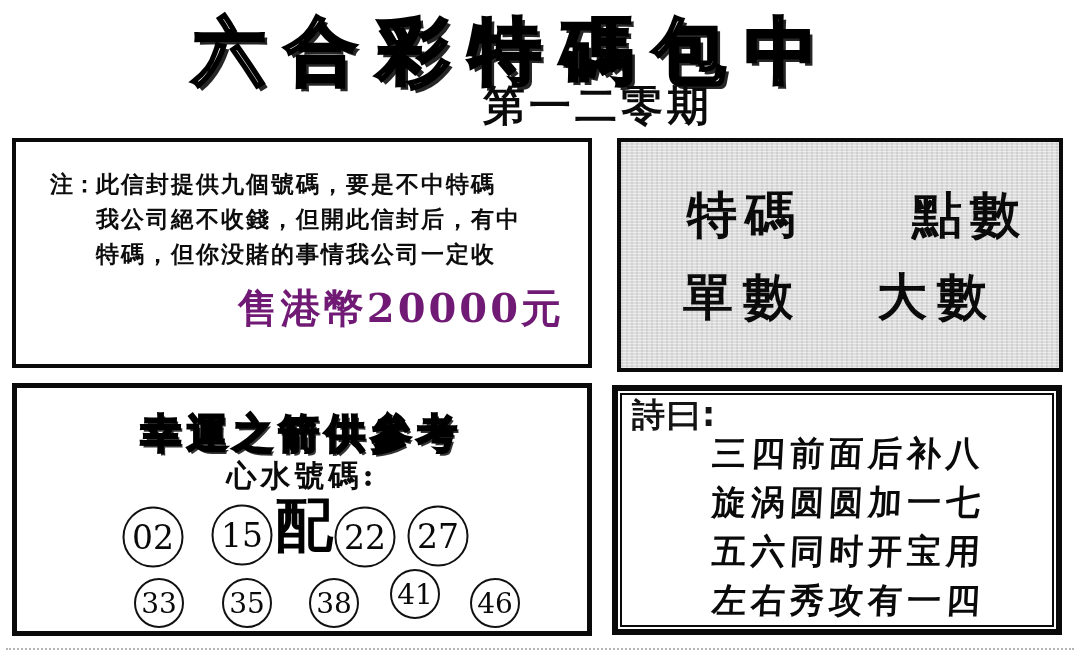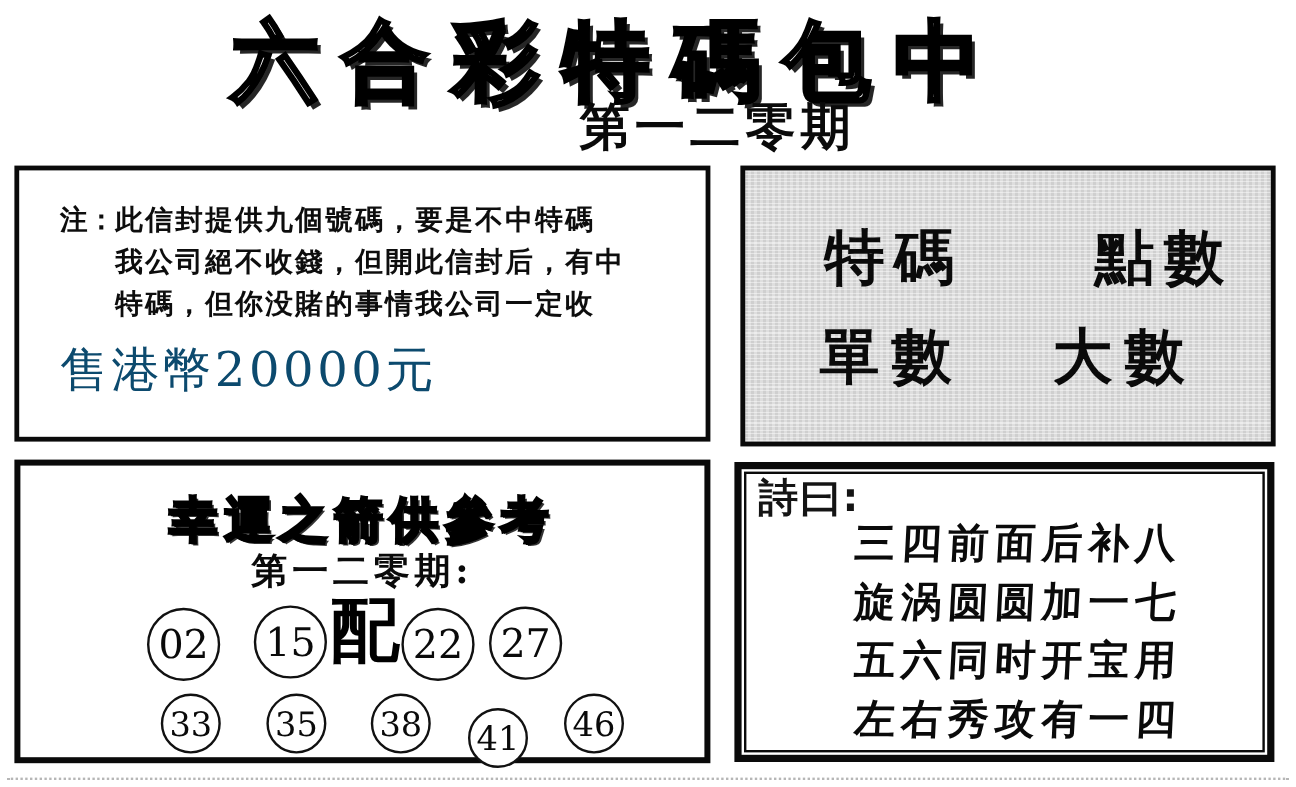--- a/index.html
+++ b/index.html
@@ -30,22 +30,22 @@
   
   .note-box{
     left:12px;top:138px;width:580px;height:230px;
     border:4px solid #0a0a0a;background:#fff;
     padding:24px 24px 0 34px;
   }
   .note-line{font-size:23px;font-weight:bold;letter-spacing:2px;line-height:35px;white-space:nowrap;}
   .note-label{display:inline-block;width:46px;letter-spacing:0;}
   .note-cont{margin-left:46px;}
   .price-line{
-    margin-top:10px;text-align:left;
-    font-size:40px;font-weight:normal;letter-spacing:3px;color:#0c4a6e;
+    margin-top:10px;text-align:right;
+    font-size:40px;font-weight:bold;letter-spacing:3px;color:#701a75;
   }
 
   
   .cat-box{
     left:617px;top:138px;width:446px;height:234px;
     border:4px solid #0a0a0a;
     background-color:#dadada;
     background-image:
       repeating-linear-gradient(0deg, rgba(255,255,255,0.45) 0 1px, rgba(0,0,0,0) 1px 3px),
       repeating-linear-gradient(90deg, rgba(0,0,0,0.05) 0 2px, rgba(255,255,255,0.12) 2px 5px);
@@ -125,32 +125,32 @@
 
 <div class="abs cat-box">
   <span class="cat-cell cat-r1 cat-c1a">特碼</span>
   <span class="cat-cell cat-r1 cat-c2a">點數</span>
   <span class="cat-cell cat-r2 cat-c1b">單數</span>
   <span class="cat-cell cat-r2 cat-c2b">大數</span>
 </div>
 
 <div class="abs lucky-box">
   <div class="lucky-heading">幸運之箭供參考</div>
-  <div class="lucky-sub">第一二零期:</div>
+  <div class="lucky-sub">心水號碼:</div>
 
   <div class="num-circle big-c" style="left:136px;top:149px;">02</div>
   <div class="num-circle big-c" style="left:225px;top:147px;">15</div>
   <div class="pair-char" style="left:287px;top:138px;">配</div>
   <div class="num-circle big-c" style="left:348px;top:149px;">22</div>
   <div class="num-circle big-c" style="left:421px;top:148px;">27</div>
 
   <div class="num-circle small-c" style="left:130px;top:215px;">33</div>
   <div class="num-circle small-c" style="left:218px;top:215px;">35</div>
   <div class="num-circle small-c" style="left:305px;top:215px;">38</div>
-  <div class="num-circle small-c" style="left:386px;top:227px;">41</div>
+  <div class="num-circle small-c" style="left:386px;top:206px;">41</div>
   <div class="num-circle small-c" style="left:466px;top:215px;">46</div>
 </div>
 
 <div class="abs poem-box">
   <div class="poem-inner"></div>
   <div class="poem-label">詩曰:</div>
   <div class="poem-lines">
     <div class="poem-line">三四前面后补八</div>
     <div class="poem-line">旋涡圆圆加一七</div>
     <div class="poem-line">五六同时开宝用</div>

